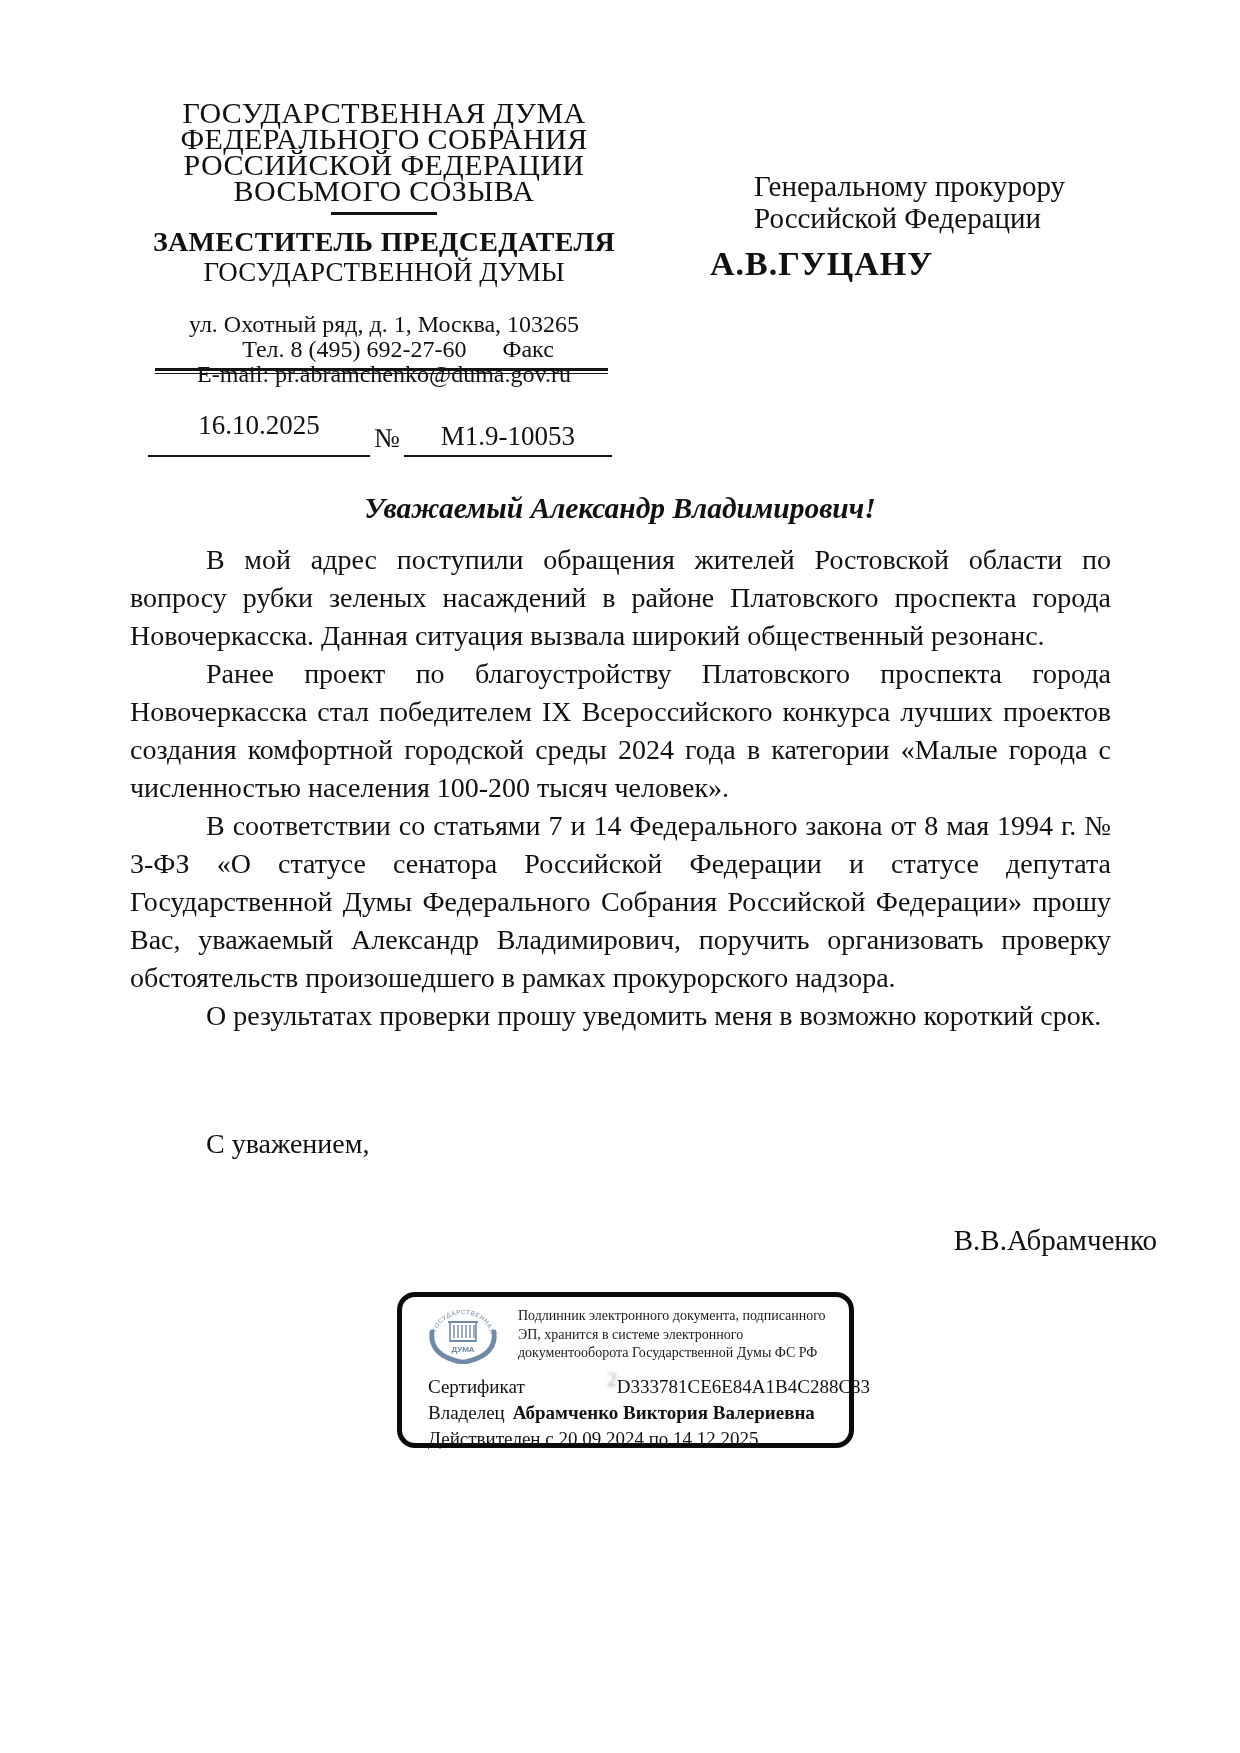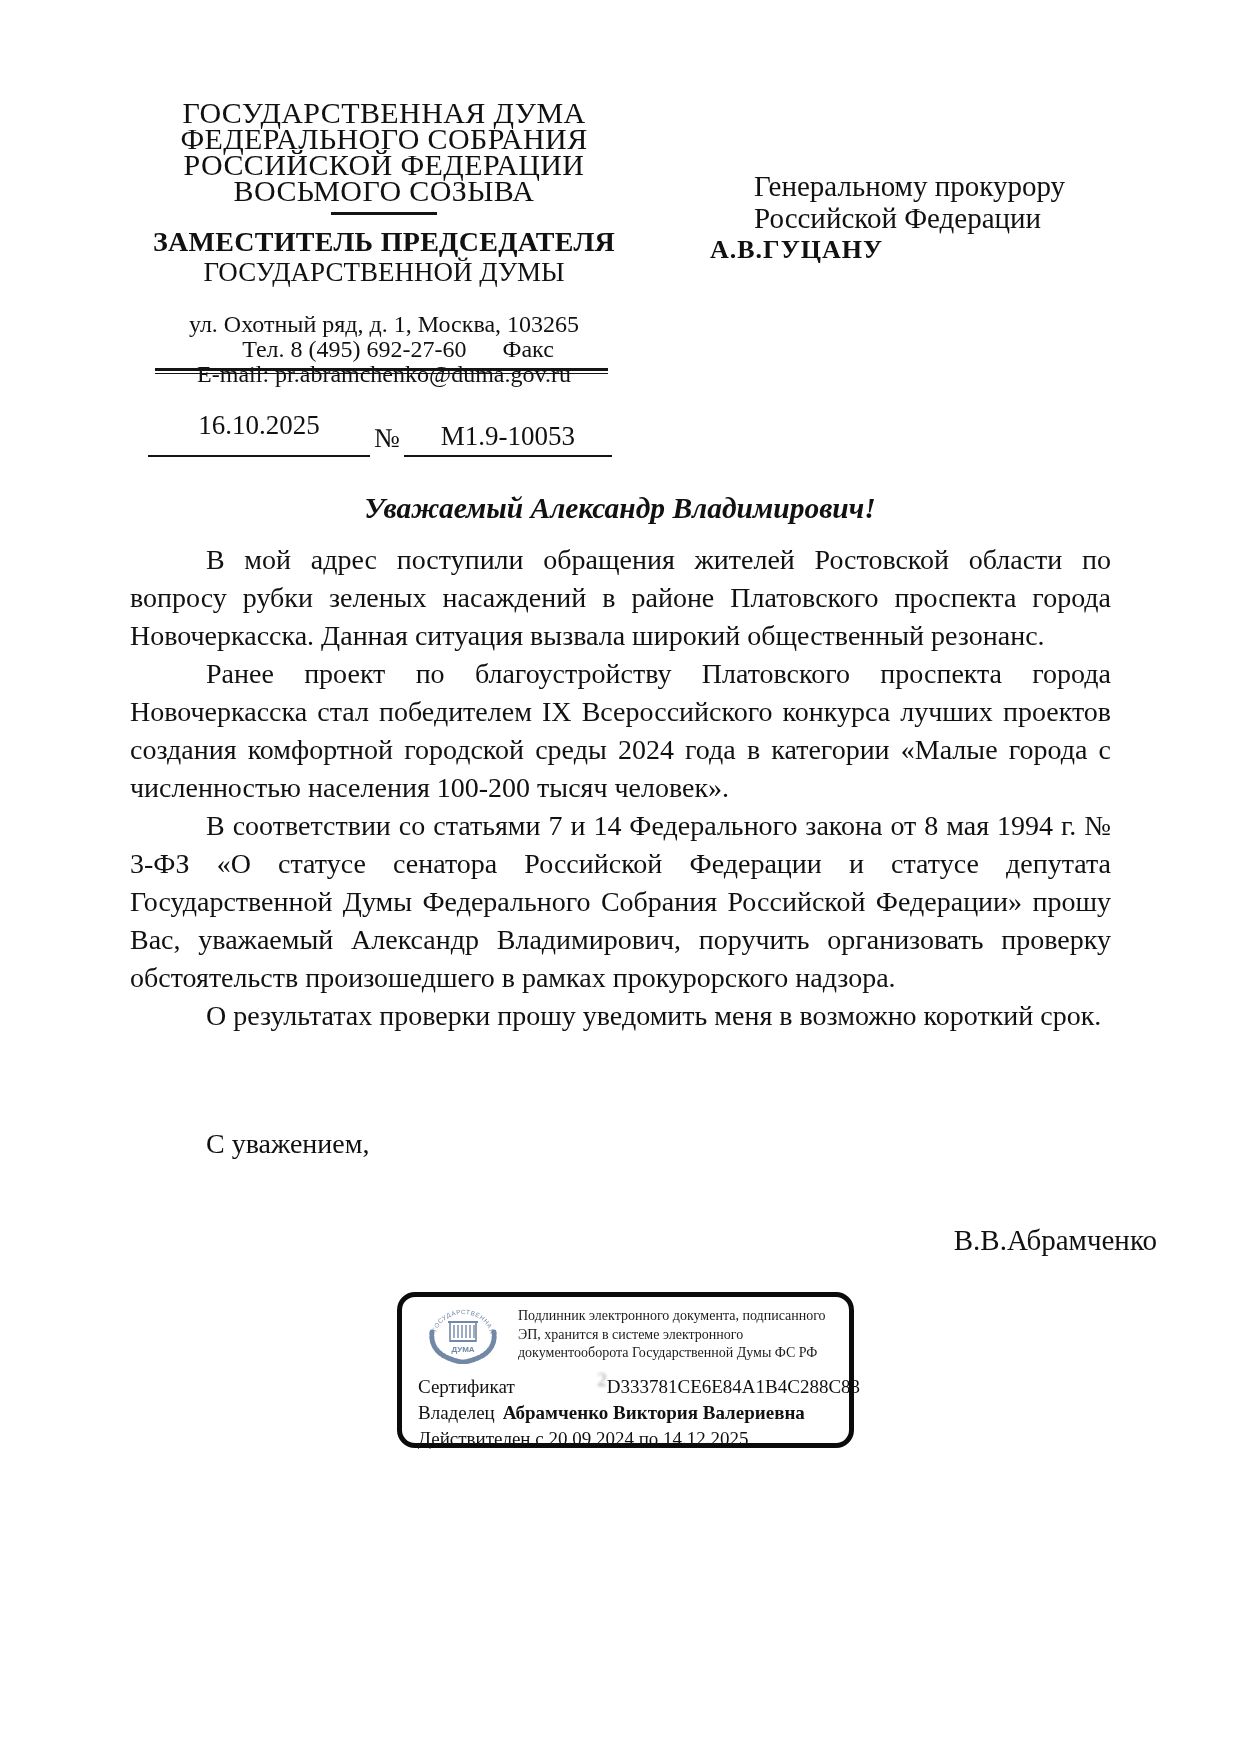--- a/index.html
+++ b/index.html
@@ -26,21 +26,21 @@
   .phone-line { font-size:24px; line-height:25px; text-align:center; padding-left:28px; white-space:pre; }
   .email-line { font-size:24px; line-height:25px; }
   .rule-long {
     position:absolute; left:155px; top:368px; width:453px; height:2px;
     border-top:3px solid #141414; border-bottom:1px solid #141414;
   }
 
   
   .recipient { position:absolute; left:710px; top:170px; width:360px; }
   .recipient-line { font-size:29px; line-height:32px;margin-left:44px; }
-  .recipient-name { font-size:26px; font-weight:bold; letter-spacing:1px; margin-top:1px; }
+  .recipient-name { font-size:34px; font-weight:bold; letter-spacing:1px; margin-top:11px; }
 
   
   .ref-row { position:absolute; left:148px; top:410px; display:flex; align-items:flex-end; font-size:27px; }
   .ref-date { display:inline-block; width:222px; text-align:center; border-bottom:2px solid #141414; padding-bottom:14px; }
   .ref-no   { display:inline-block; margin:0 4px 3px 4px; }
   .ref-num  { display:inline-block; width:208px; text-align:center; border-bottom:2px solid #141414; padding-bottom:3px; }
 
   
   .salutation {
     position:absolute; left:130px; top:492px; width:980px;
@@ -56,21 +56,21 @@
 
   
   .stamp {
     position:absolute; left:397px; top:1292px; width:457px; height:156px;
     border:5px solid #0b0b0b; border-radius:18px; box-sizing:border-box;
     background:#fff;
   }
   .stamp-top { display:flex; align-items:flex-start; padding:8px 8px 0 22px; height:62px; }
   .stamp-logo { flex:0 0 auto; margin-top:1px; }
   .stamp-info { margin-left:16px; font-size:14px; line-height:18.5px; color:#1a1a1a; padding-top:2px; }
-  .stamp-line { padding-left:16px; font-size:19px; line-height:26px; white-space:nowrap; }
+  .stamp-line { padding-left:26px; font-size:19px; line-height:26px; white-space:nowrap; }
   .stamp-line .lbl { margin-right:8px; }
   .stamp-line .bold { font-weight:bold; }
   .cert-smudge {
     display:inline-block; width:84px; text-align:right;
     color:#555; opacity:0.55; filter:blur(1.8px);
     font-size:19px; vertical-align:baseline;
     overflow:hidden; white-space:nowrap;
   }
 </style>
 </head>

